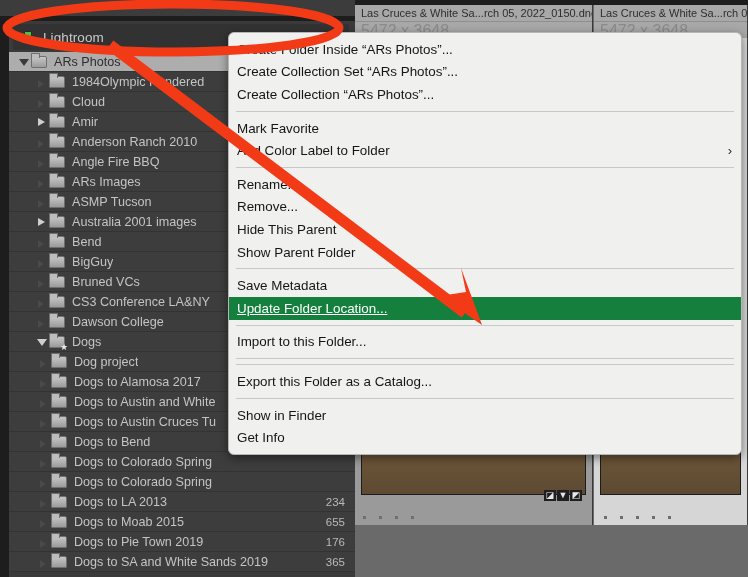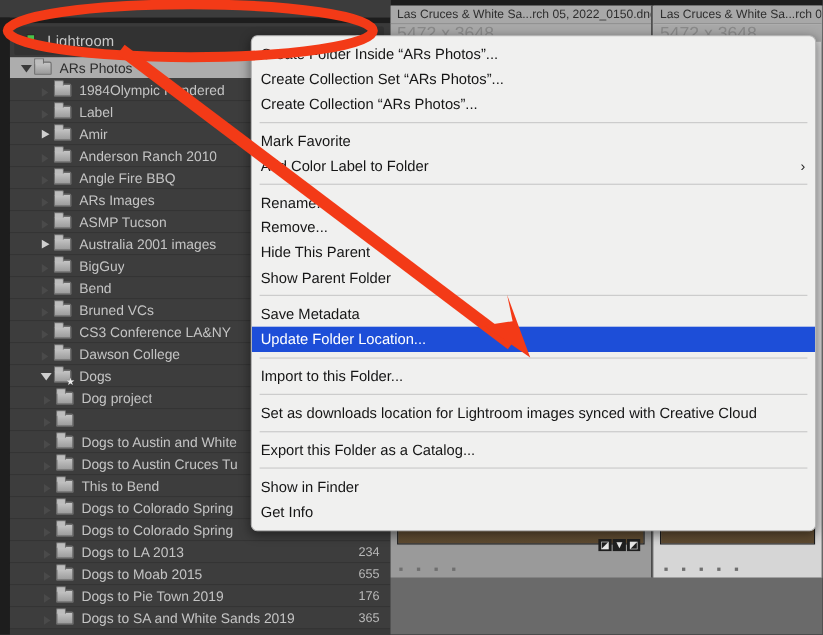--- a/index.html
+++ b/index.html
@@ -208,22 +208,23 @@
   }
   .menu-item {
     height: 22.6px;
     display: flex; align-items: center;
     padding: 0 9px 0 8px;
     color: #151515;
     font-size: 13.4px;
     white-space: nowrap;
   }
   .menu-item.highlighted {
-    background: #1d4ed8;
+    background: #15803d;
     color: #ffffff;
+    text-decoration: underline;
   }
   .menu-sep {
     height: 1px;
     background: #c8c8c8;
     margin: 5px 7px 5px 7px;
   }
   .submenu-arrow { margin-left: auto; font-size: 13px; color: #2a2a2a; }
 
   
   #annotations {
@@ -255,21 +256,21 @@
         </div>
         <div class="folder-row ind-2">
           <div class="twisty-empty"></div>
           <div class="folder-icon"></div>
           <div class="folder-name">1984Olympic Rendered</div>
           <div class="folder-count"></div>
         </div>
         <div class="folder-row ind-2">
           <div class="twisty-empty"></div>
           <div class="folder-icon"></div>
-          <div class="folder-name">Label</div>
+          <div class="folder-name">Cloud</div>
           <div class="folder-count"></div>
         </div>
         <div class="folder-row ind-2">
           <div class="twisty"></div>
           <div class="folder-icon"></div>
           <div class="folder-name">Amir</div>
           <div class="folder-count"></div>
         </div>
         <div class="folder-row ind-2">
           <div class="twisty-empty"></div>
@@ -297,27 +298,27 @@
         </div>
         <div class="folder-row ind-2">
           <div class="twisty"></div>
           <div class="folder-icon"></div>
           <div class="folder-name">Australia 2001 images</div>
           <div class="folder-count"></div>
         </div>
         <div class="folder-row ind-2">
           <div class="twisty-empty"></div>
           <div class="folder-icon"></div>
+          <div class="folder-name">Bend</div>
+          <div class="folder-count"></div>
+        </div>
+        <div class="folder-row ind-2">
+          <div class="twisty-empty"></div>
+          <div class="folder-icon"></div>
           <div class="folder-name">BigGuy</div>
-          <div class="folder-count"></div>
-        </div>
-        <div class="folder-row ind-2">
-          <div class="twisty-empty"></div>
-          <div class="folder-icon"></div>
-          <div class="folder-name">Bend</div>
           <div class="folder-count"></div>
         </div>
         <div class="folder-row ind-2">
           <div class="twisty-empty"></div>
           <div class="folder-icon"></div>
           <div class="folder-name">Bruned VCs</div>
           <div class="folder-count"></div>
         </div>
         <div class="folder-row ind-2">
           <div class="twisty-empty"></div>
@@ -339,38 +340,39 @@
         </div>
         <div class="folder-row ind-3">
           <div class="twisty-empty"></div>
           <div class="folder-icon"></div>
           <div class="folder-name">Dog project</div>
           <div class="folder-count"></div>
         </div>
         <div class="folder-row ind-3">
           <div class="twisty-empty"></div>
           <div class="folder-icon"></div>
+          <div class="folder-name">Dogs to Alamosa 2017</div>
           <div class="folder-count"></div>
         </div>
         <div class="folder-row ind-3">
           <div class="twisty-empty"></div>
           <div class="folder-icon"></div>
           <div class="folder-name">Dogs to Austin and White</div>
           <div class="folder-count"></div>
         </div>
         <div class="folder-row ind-3">
           <div class="twisty-empty"></div>
           <div class="folder-icon"></div>
           <div class="folder-name">Dogs to Austin Cruces Tu</div>
           <div class="folder-count"></div>
         </div>
         <div class="folder-row ind-3">
           <div class="twisty-empty"></div>
           <div class="folder-icon"></div>
-          <div class="folder-name">This to Bend</div>
+          <div class="folder-name">Dogs to Bend</div>
           <div class="folder-count"></div>
         </div>
         <div class="folder-row ind-3">
           <div class="twisty-empty"></div>
           <div class="folder-icon"></div>
           <div class="folder-name">Dogs to Colorado Spring</div>
           <div class="folder-count"></div>
         </div>
         <div class="folder-row ind-3">
           <div class="twisty-empty"></div>
@@ -474,23 +476,20 @@
         <span>Save Metadata</span>
       </div>
       <div class="menu-item highlighted">
         <span>Update Folder Location...</span>
       </div>
       <div class="menu-sep"></div>
       <div class="menu-item">
         <span>Import to this Folder...</span>
       </div>
       <div class="menu-sep"></div>
-      <div class="menu-item">
-        <span>Set as downloads location for Lightroom images synced with Creative Cloud</span>
-      </div>
       <div class="menu-sep"></div>
       <div class="menu-item">
         <span>Export this Folder as a Catalog...</span>
       </div>
       <div class="menu-sep"></div>
       <div class="menu-item">
         <span>Show in Finder</span>
       </div>
       <div class="menu-item">
         <span>Get Info</span>

